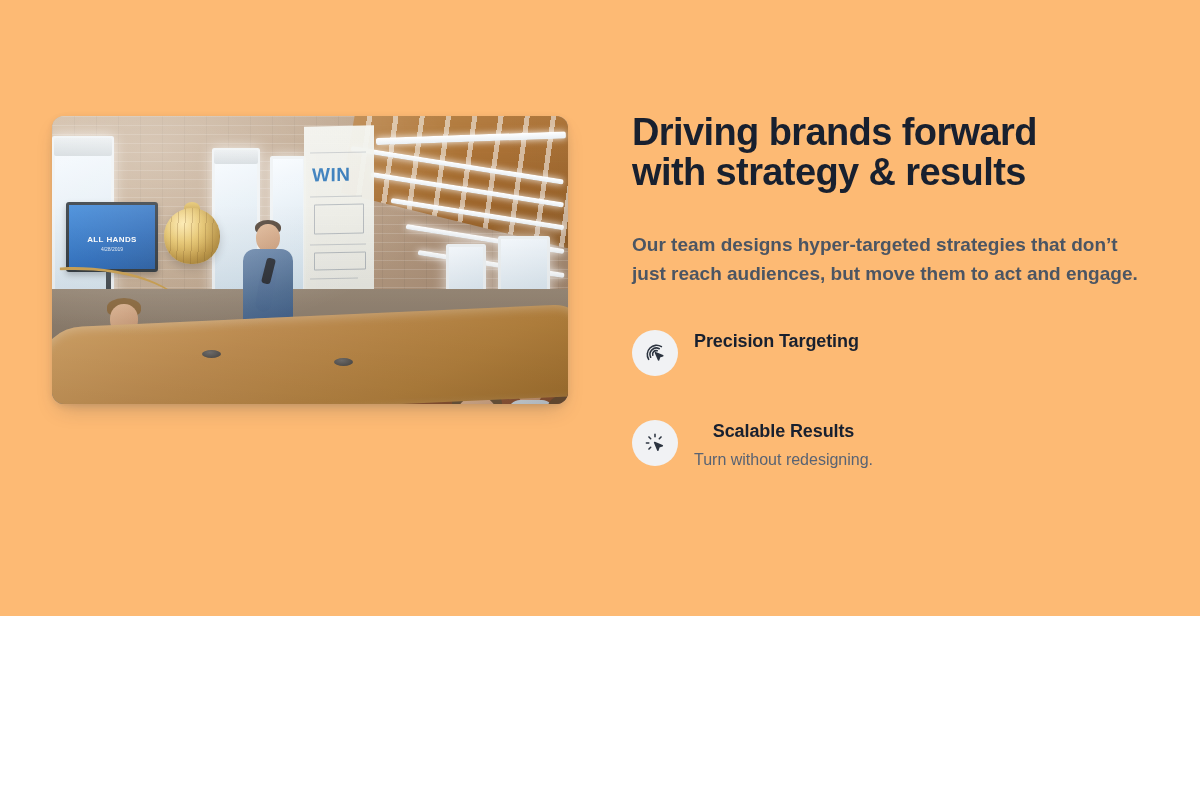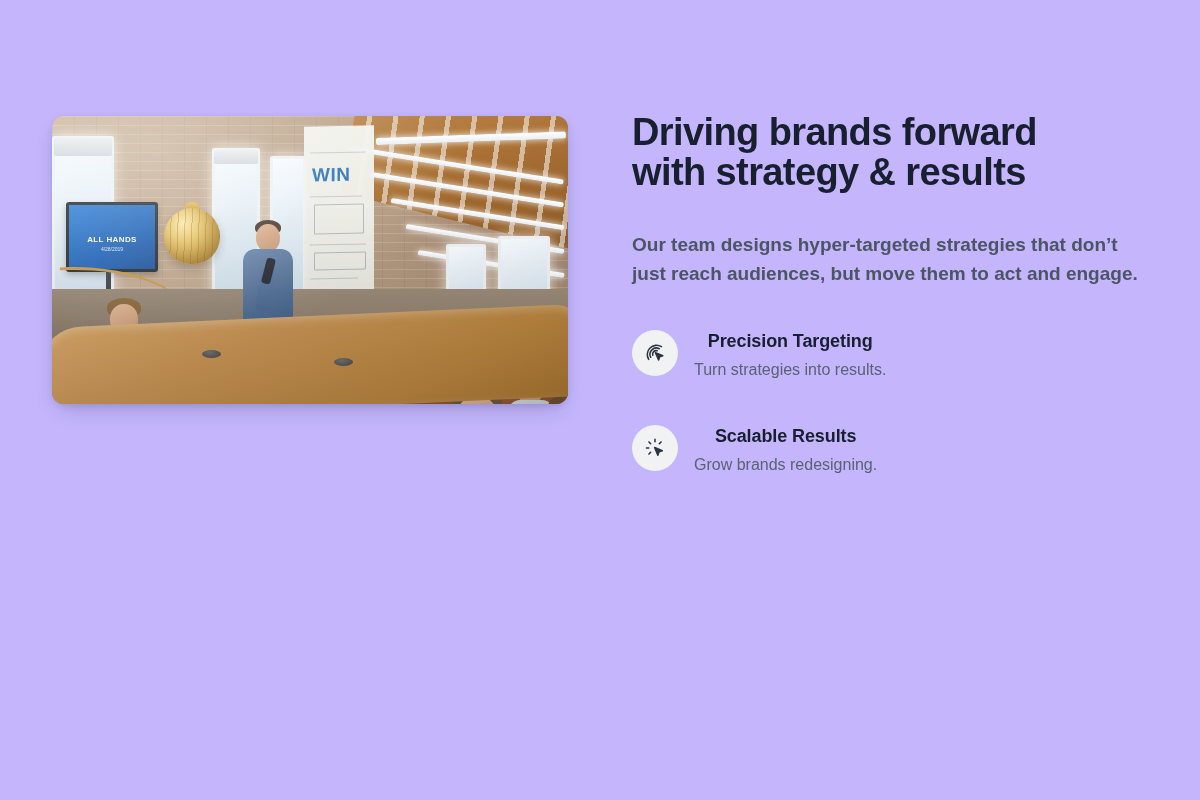--- a/index.html
+++ b/index.html
@@ -9,22 +9,22 @@
     width: 1200px;
     height: 800px;
     background: #ffffff;
     font-family: "Liberation Sans", sans-serif;
     -webkit-font-smoothing: antialiased;
   }
 
   .page {
     position: relative;
     width: 1200px;
-    height: 800px;
-    background: #c4b5fd;
+    height: 616px;
+    background: #fdba74;
     overflow: hidden;
   }
 
   .section {
     position: absolute;
     left: 0;
     top: 0;
     width: 1200px;
     height: 800px;
     display: flex;
@@ -528,38 +528,37 @@
           <span class="feature-icon">
             <svg width="22" height="22" viewBox="0 0 24 24" fill="none" stroke="#2c3440" stroke-width="1.7" stroke-linecap="round" stroke-linejoin="round">
               <path d="M7.3 16.7A7 7 0 0 1 16.7 7.3"></path>
               <path d="M5.1 19A10.1 10.1 0 0 1 19 5.1"></path>
               <path d="M9.6 14.4a3.8 3.8 0 0 1 4.8-4.8"></path>
               <path d="M12.5 11.6l8 3.3-3.4 1.2-1.2 3.4-3.4-7.9z" fill="#2c3440" stroke="#2c3440"></path>
             </svg>
           </span>
           <div class="feature-text">
             <div class="feature-title">Precision Targeting</div>
-            <div class="feature-desc">Turn strategies into results.</div>
           </div>
         </div>
 
         <div class="feature">
           <span class="feature-icon">
             <svg width="22" height="22" viewBox="0 0 24 24" fill="none" stroke="#2c3440" stroke-width="1.7" stroke-linecap="round" stroke-linejoin="round">
               <path d="M12 2.6v2.6"></path>
               <path d="M5.4 5.4l1.9 1.9"></path>
               <path d="M2.6 12h2.6"></path>
               <path d="M5.4 18.6l1.9-1.9"></path>
               <path d="M18.6 5.4l-1.9 1.9"></path>
               <path d="M11.6 11.4l8.4 3.5-3.6 1.3-1.3 3.6-3.5-8.4z" fill="#2c3440" stroke="#2c3440"></path>
             </svg>
           </span>
           <div class="feature-text">
             <div class="feature-title">Scalable Results</div>
-            <div class="feature-desc">Grow brands redesigning.</div>
+            <div class="feature-desc">Turn without redesigning.</div>
           </div>
         </div>
 
       </div>
     </div>
 
   </div>
 </div>
 
 </body></html>

